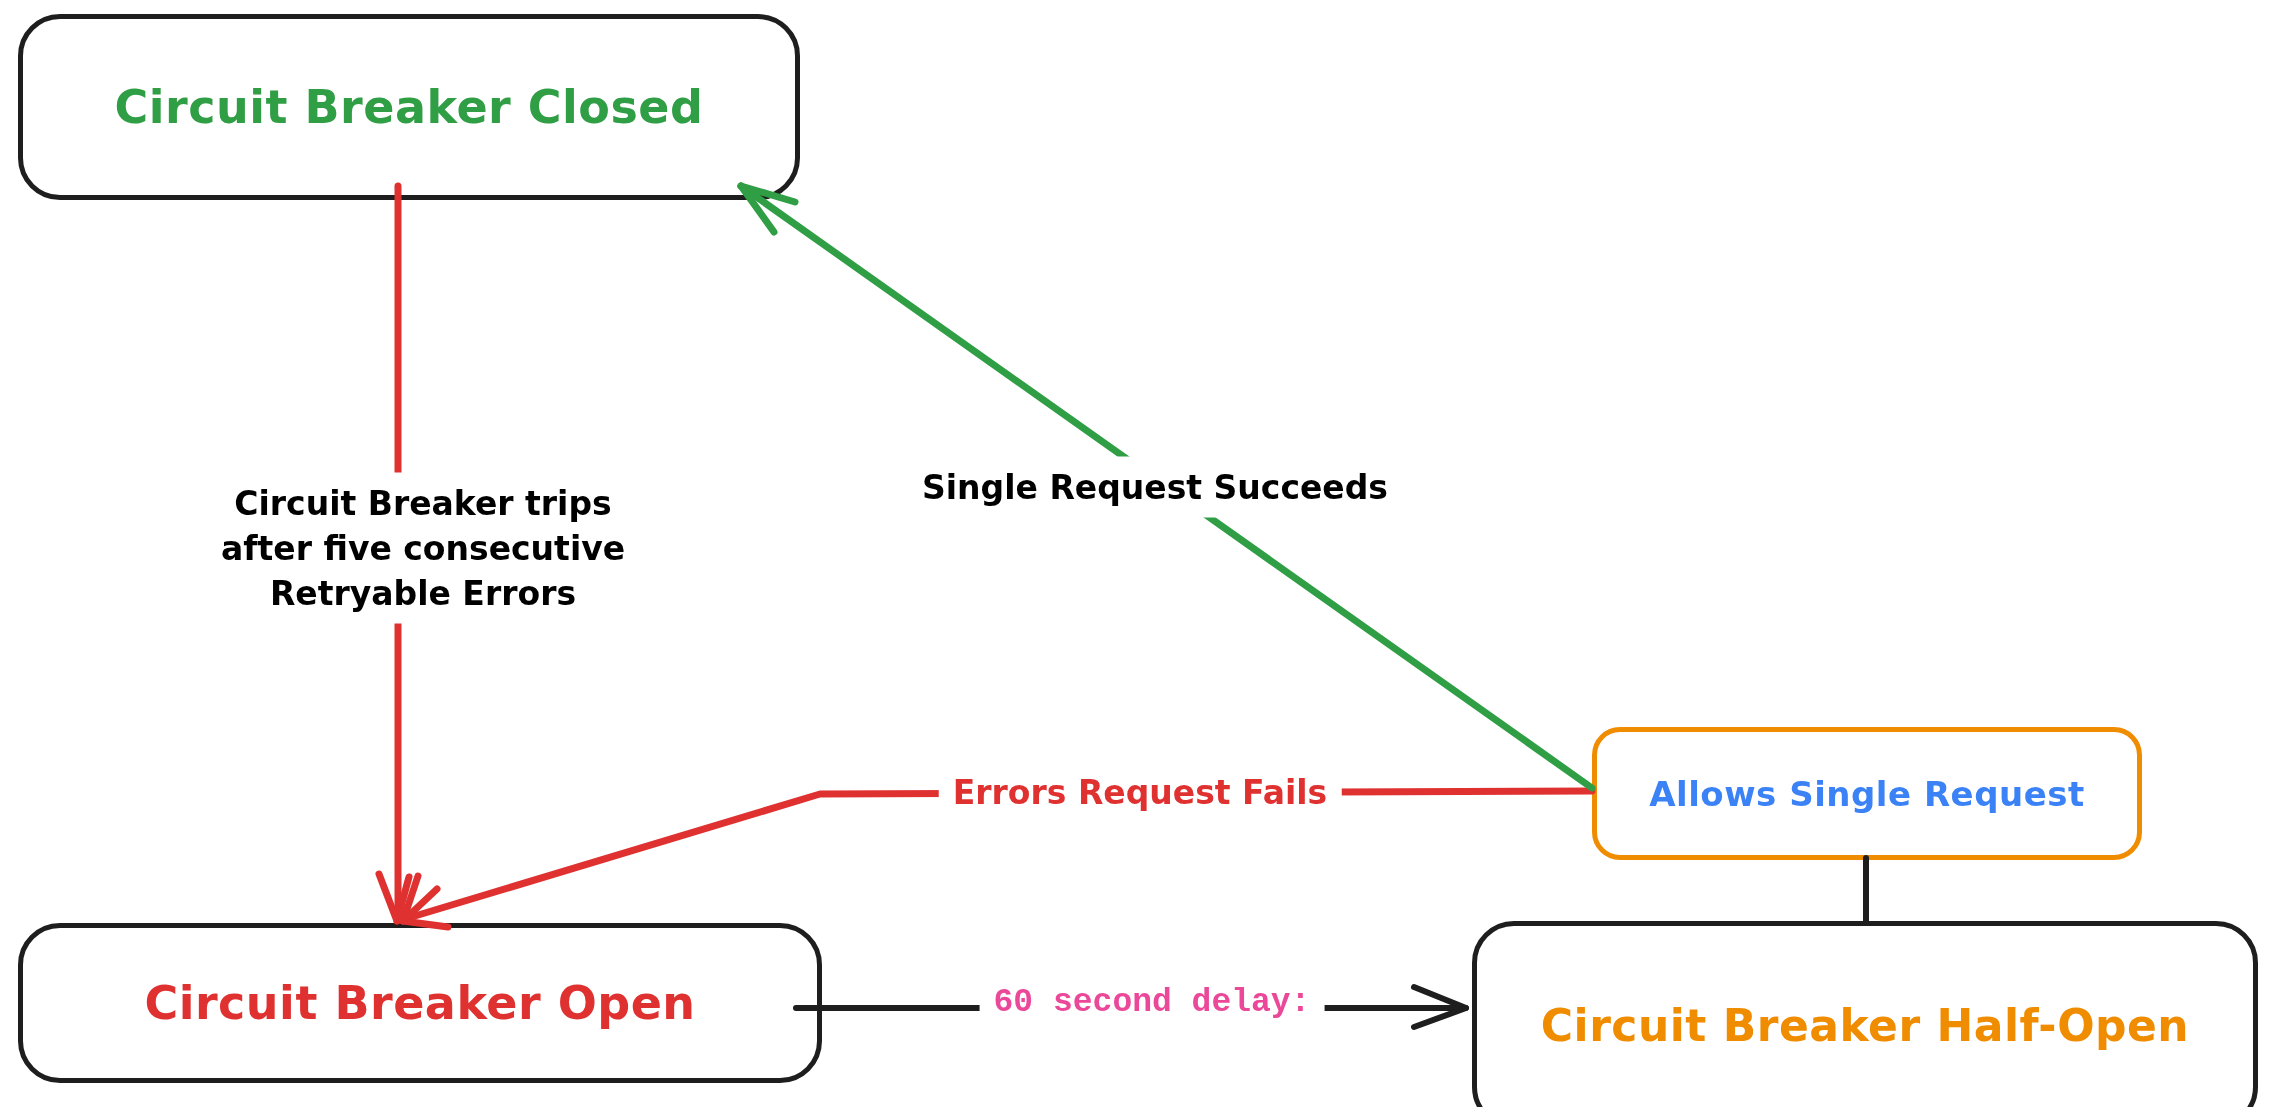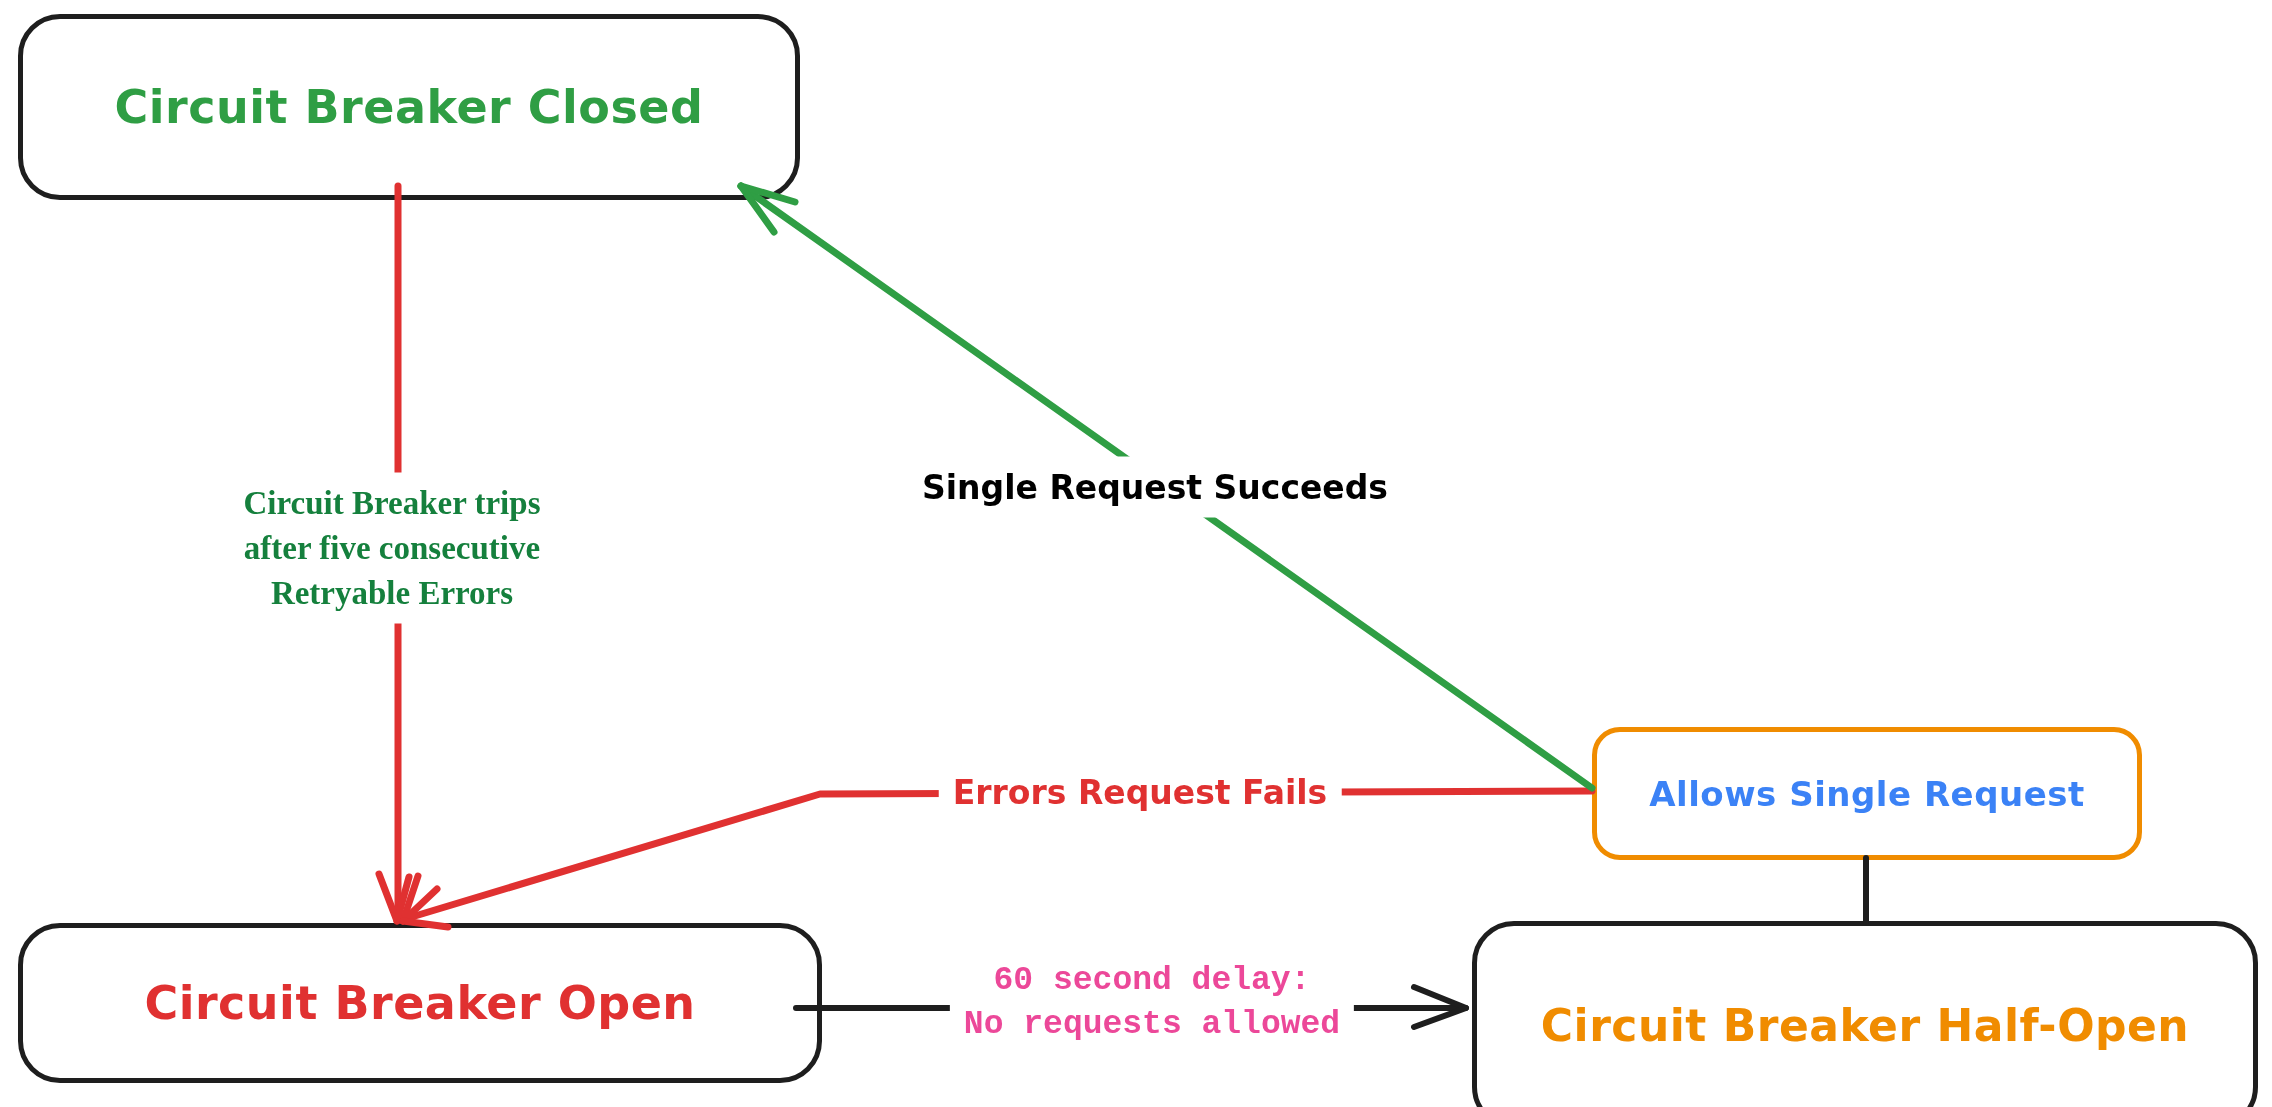--- a/index.html
+++ b/index.html
@@ -61,21 +61,21 @@
     transform: translate(-50%, -50%);
     background: #ffffff;
     padding: 8px 14px;
     font-weight: bold;
     font-size: 33px;
     line-height: 45px;
     text-align: center;
     white-space: nowrap;
     z-index: 3;
   }
-  .label-trip     { left: 392px;  top: 548px;  color: #15803d; font-family: Liberation Serif, serif; }
+  .label-trip     { left: 423px;  top: 548px;  color: #000000; }
   .label-succeeds { left: 1155px; top: 487px;  color: #000000; }
   .label-fails    { left: 1140px; top: 792px;  color: #e03131; }
   .label-delay    { left: 1152px; top: 1003px; color: #ec4899; line-height: 44px; font-family: Liberation Mono, monospace; }
 </style>
 </head>
 <body>
 
 <div class="canvas">
 
   <div class="node node-closed">
@@ -135,16 +135,15 @@
   <div class="edge-label label-succeeds">
     <span>Single Request Succeeds</span>
   </div>
 
   <div class="edge-label label-fails">
     <span>Errors Request Fails</span>
   </div>
 
   <div class="edge-label label-delay">
     <div>60 second delay:</div>
-    <div>No requests allowed</div>
   </div>
 
 </div>
 
 </body></html>

